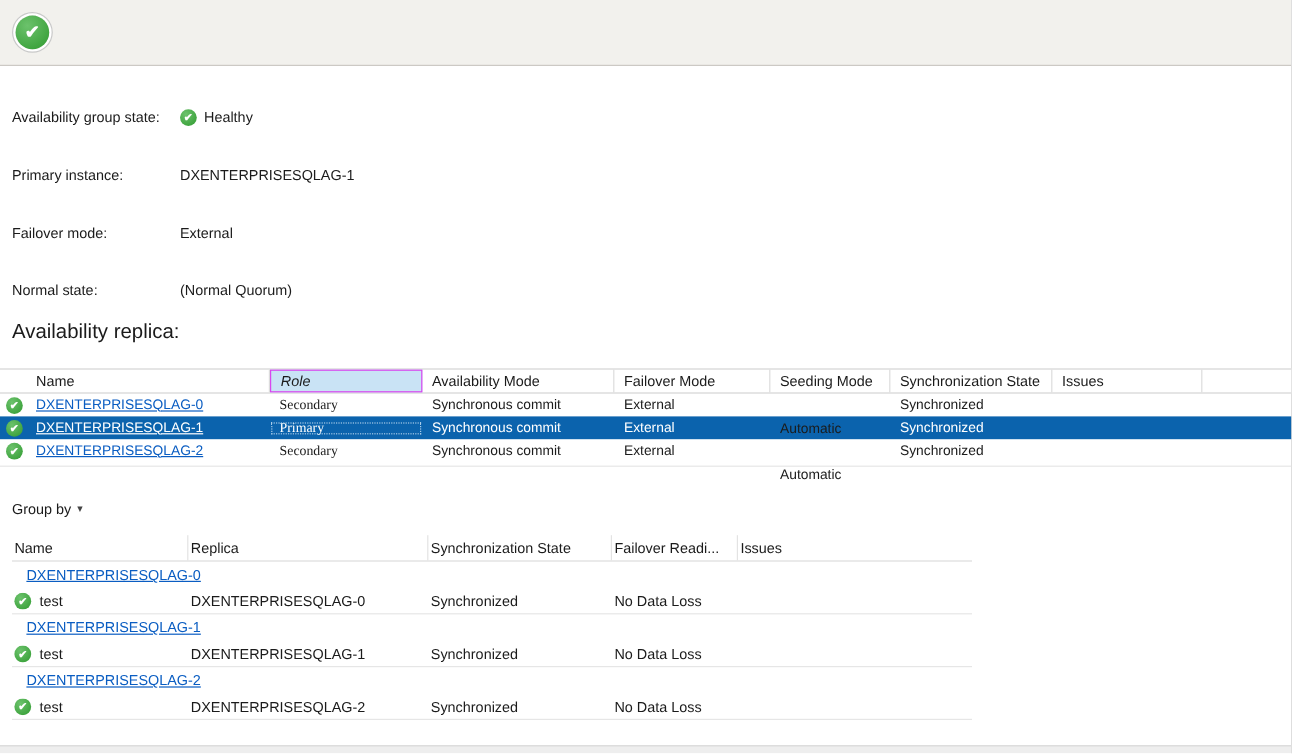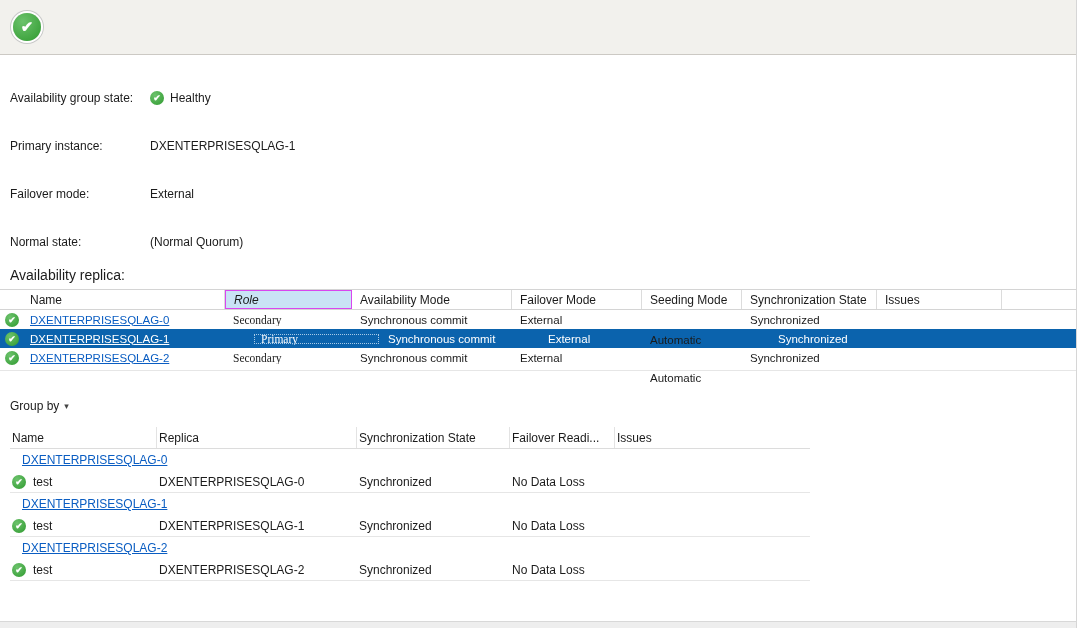--- a/index.html
+++ b/index.html
@@ -50,21 +50,21 @@
   }
   .hdr-title { font-size:13.5px; color:#2b2b2b; }
 
   
   .summary { padding:7px 0 0 10px; }
   .srow { display:flex; height:19px; font-size:12px;margin-top:29px; }
   .srow .lbl { width:140px; flex:none; }
   .srow .chk.sm { margin-right:6px; }
 
   
-  .section-label { margin:13px 0 6px 10px; font-size:14px; }
+  .section-label { margin:13px 0 20px 10px; font-size:17px; }
 
   
   .rt { width:1077px; border-bottom:1px solid #e6e6e6; padding-bottom:3px; }
   .rt-header {
     display:flex;
     height:21px;
     border-top:1px solid #d4d4d4;
     border-bottom:1px solid #d4d4d4;
     font-size:12px;
     align-items:stretch;
@@ -95,21 +95,21 @@
   .c-fail { width:130px; }
   .c-seed { width:100px;margin-top:40px; }
   .c-sync { width:135px; }
   .c-iss  { width:125px; }
   .c-fill { flex:1; }
 
   a.lnk { color:#0a5dc2; text-decoration:underline; cursor:pointer; }
 
   .rt-row.selected { background:#0b63ad; color:#ffffff; }
   .rt-row.selected a.lnk { color:#ffffff; }
-  .rt-row.selected .c-role { outline:1px dotted #a8cbe8; outline-offset:-2px;margin-left:28px; }
+  .rt-row.selected .c-role { outline:1px dotted #a8cbe8; outline-offset:-2px; }
 
   
   .groupby {
     margin:28px 0 0 10px;
     display:inline-flex;
     align-items:center;
     gap:5px;
     font-size:12px;
     cursor:pointer;
     color:#1b1b1b;

